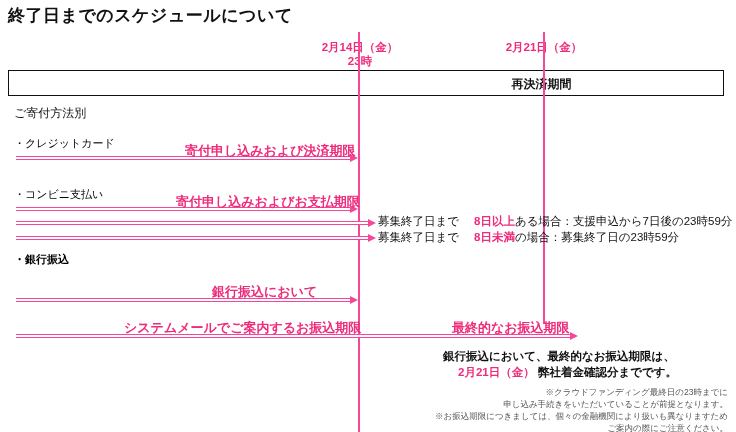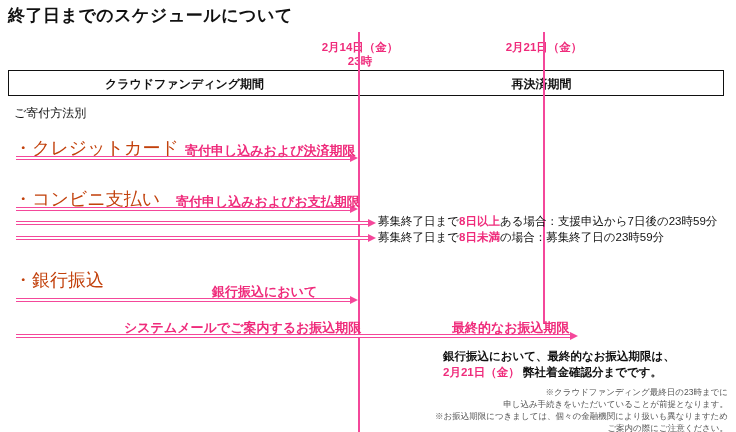--- a/index.html
+++ b/index.html
@@ -43,21 +43,21 @@
   
   .vline{
     position:absolute;width:2px;background:#f4479a;
   }
 
   
   .sect{
     position:absolute;font-size:12px;color:#111;white-space:nowrap;
   }
   .bullet{
-    position:absolute;font-size:18px;color:#c2410c;white-space:nowrap;
+    position:absolute;font-size:11px;color:#000000;white-space:nowrap;
   }
 
   
   .arrow{
     position:absolute;height:8px;
   }
   .arrow .bar{
     position:absolute;left:0;top:2px;height:4px;
     border-top:1.6px solid #f4479a;border-bottom:1.6px solid #f4479a;
     background:#fff;box-sizing:border-box;
@@ -68,21 +68,21 @@
     border-left:8px solid #f4479a;
   }
 
   .arrow-label{
     position:absolute;font-size:13px;font-weight:bold;color:#ef2b7b;
     white-space:nowrap;
   }
   .note{
     position:absolute;font-size:11.5px;color:#111;white-space:nowrap;
   }
-  .pink{color:#ef2b7b;font-weight:bold;}
+  .pink{color:#ef2b7b;font-weight:bold;margin-left:15px;}
 
   .footnote{
     position:absolute;right:8px;font-size:8.5px;color:#555;
     text-align:right;line-height:12px;white-space:nowrap;
   }
 </style>
 </head>
 <body>
 
 <div id="stage">
@@ -92,21 +92,20 @@
   <div class="date-label" style="left:300px;top:40px;width:120px;">
     <div>2月14日（金）</div>
     <div>23時</div>
   </div>
   <div class="date-label" style="left:484px;top:40px;width:120px;">
     <div>2月21日（金）</div>
   </div>
 
   <div class="band">
     <div class="band-split" style="width:351px;"></div>
-    <div class="band-cell" style="left:0;width:351px;">クラウドファンディング期間</div>
     <div class="band-cell" style="left:351px;width:363px;">再決済期間</div>
   </div>
 
   <div class="vline" style="left:358px;top:32px;height:400px;"></div>
   <div class="vline" style="left:543px;top:32px;height:292px;"></div>
 
   <div class="sect" style="left:14px;top:105px;">ご寄付方法別</div>
 
   <div class="bullet" style="left:14px;top:136px;">・クレジットカード</div>
   <div class="arrow" style="left:16px;top:154px;width:342px;">
@@ -131,21 +130,21 @@
     <div class="head" style="left:352px;"></div>
   </div>
 
   <div class="note" style="left:378px;top:214px;">
     <span>募集終了日まで</span><span class="pink">8日以上</span><span>ある場合：支援申込から7日後の23時59分</span>
   </div>
   <div class="note" style="left:378px;top:230px;">
     <span>募集終了日まで</span><span class="pink">8日未満</span><span>の場合：募集終了日の23時59分</span>
   </div>
 
-  <div class="bullet" style="left:14px;top:268px;">・銀行振込</div>
+  <div class="bullet" style="left:14px;top:252px;font-weight:bold;">・銀行振込</div>
   <div class="arrow" style="left:16px;top:296px;width:342px;">
     <div class="bar" style="width:334px;"></div>
     <div class="head" style="left:334px;"></div>
   </div>
   <div class="arrow-label" style="left:212px;top:283px;">銀行振込において</div>
 
   <div class="arrow" style="left:16px;top:332px;width:562px;">
     <div class="bar" style="width:554px;"></div>
     <div class="head" style="left:554px;"></div>
   </div>

